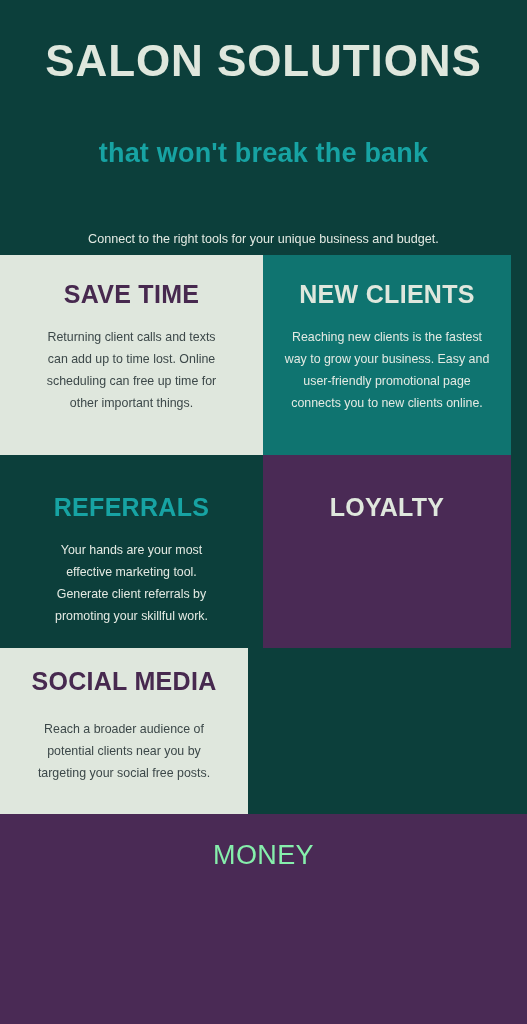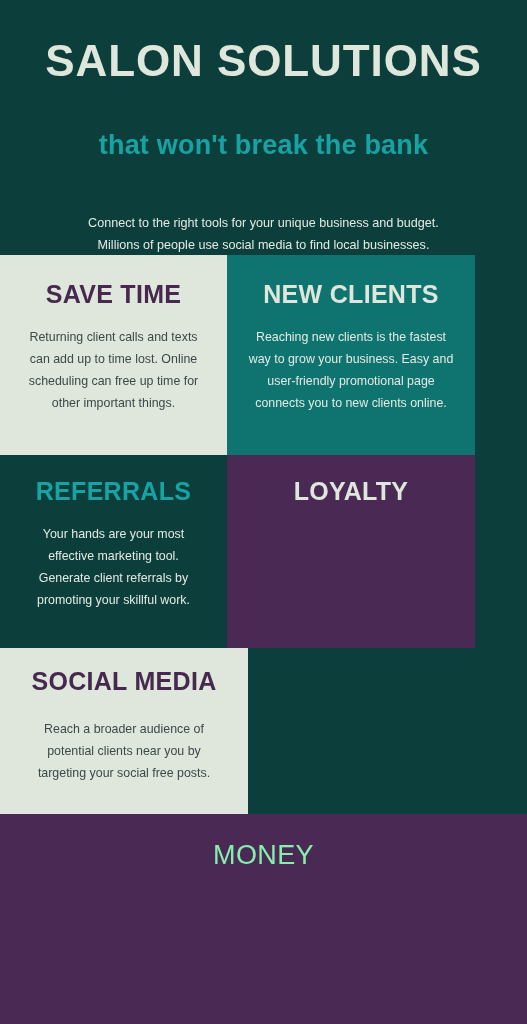--- a/index.html
+++ b/index.html
@@ -37,21 +37,21 @@
     letter-spacing: 0.9px;
     line-height: 1.05;
     margin: 0;
     padding-top: 12px;
   }
   .header-subtitle {
     color: #17a3a3;
     font-size: 27px;
     font-weight: bold;
     letter-spacing: 0.2px;
-    margin: 4px;
+    margin: 12px;
     padding-top: 42px;
   }
   .header-body {
     color: #e4eae3;
     font-size: 12.6px;
     line-height: 1.74;
     margin: 0;
     padding-top: 48px;
     white-space: pre-line;
   }
@@ -62,21 +62,21 @@
     flex: 0 0 auto;
     width: 527px;
   }
   .cell {
     box-sizing: border-box;
     padding: 0 14px;
     display: flex;
     flex-direction: column;
     align-items: center;
   }
-  .cell.left  { width: 227px; }
+  .cell.left  { width: 263px; }
   .cell.right { width: 248px; }
 
   .row-1 { height: 200px; }
   .row-2 { height: 193px; }
   .row-3 { height: 166px; }
 
   .cell-heading {
     font-size: 25px;
     font-weight: bold;
     letter-spacing: 0.3px;
@@ -87,21 +87,21 @@
   .cell-body {
     font-size: 12.4px;
     line-height: 1.78;
     margin: 0;
     text-align: center;
     white-space: pre-line;
   }
 
   .row-1 .cell-heading { padding-top: 26px; }
   .row-1 .cell-body    { padding-top: 17px; }
-  .row-2 .cell-heading { padding-top: 23px; }
+  .row-2 .cell-heading { padding-top: 39px; }
   .row-2 .cell-body    { padding-top: 17px; }
   .row-3 .cell-heading { padding-top: 20px; }
   .row-3 .cell-body    { padding-top: 22px; }
 
   
   .bg-sage   { background: #dfe7dd; }
   .bg-teal   { background: #0f7470; }
   .bg-dteal  { background: #0c3f3b; }
   .bg-purple { background: #4a2a55; }
 

